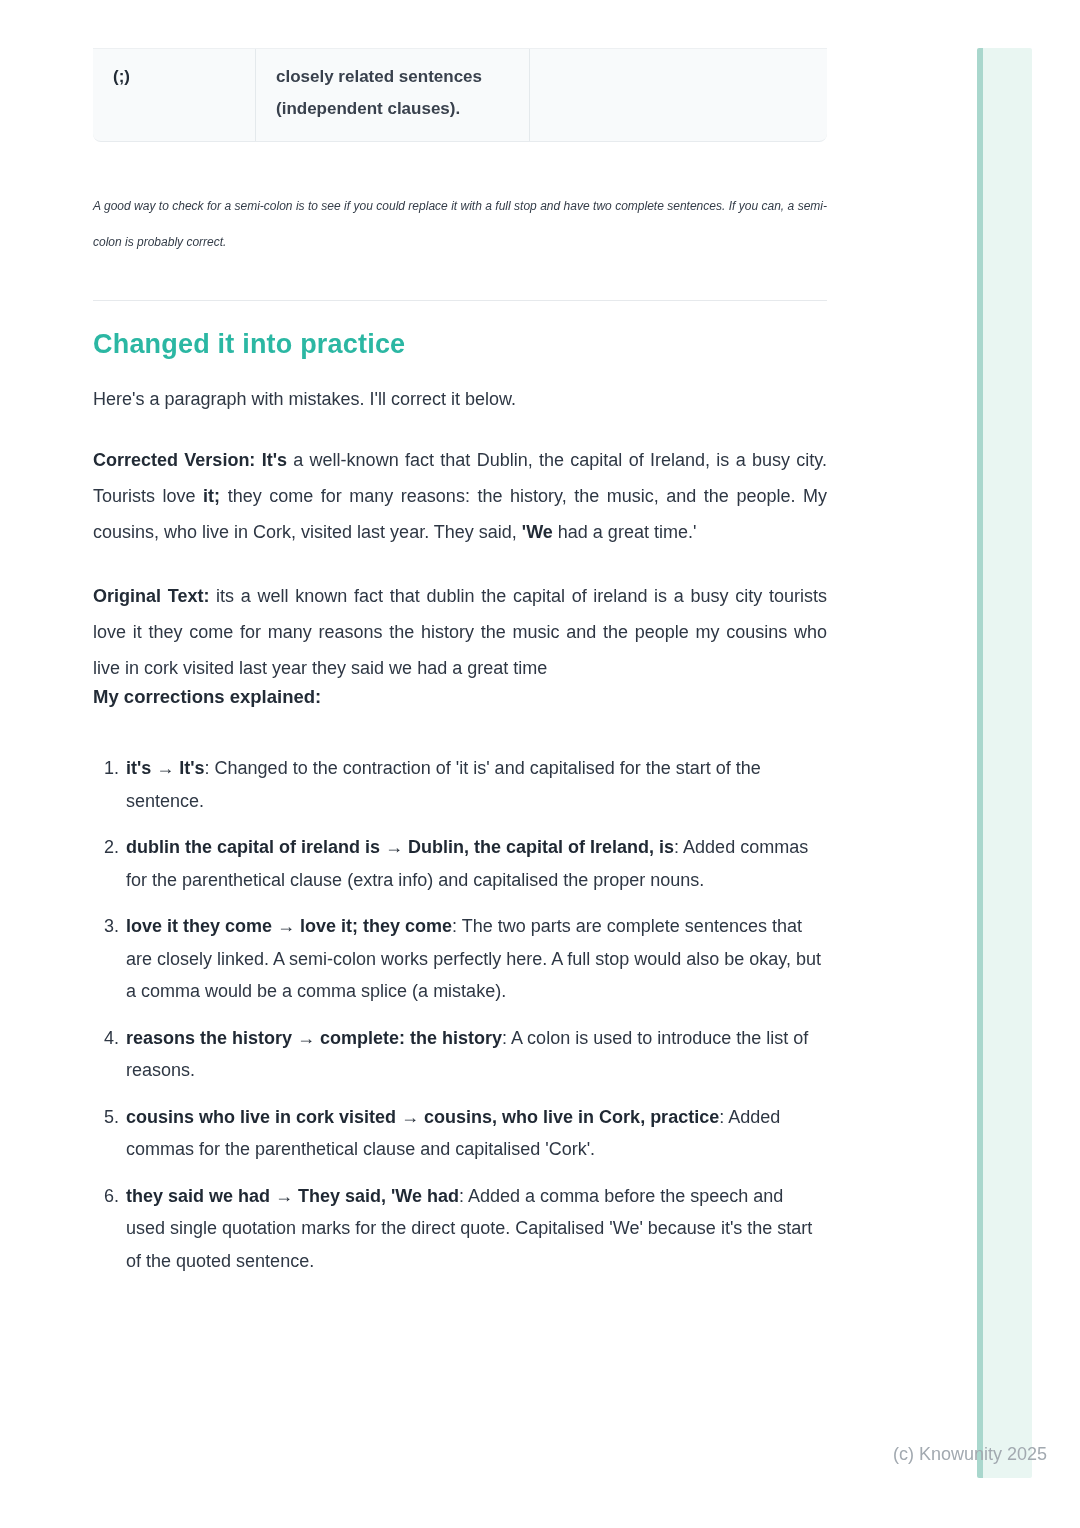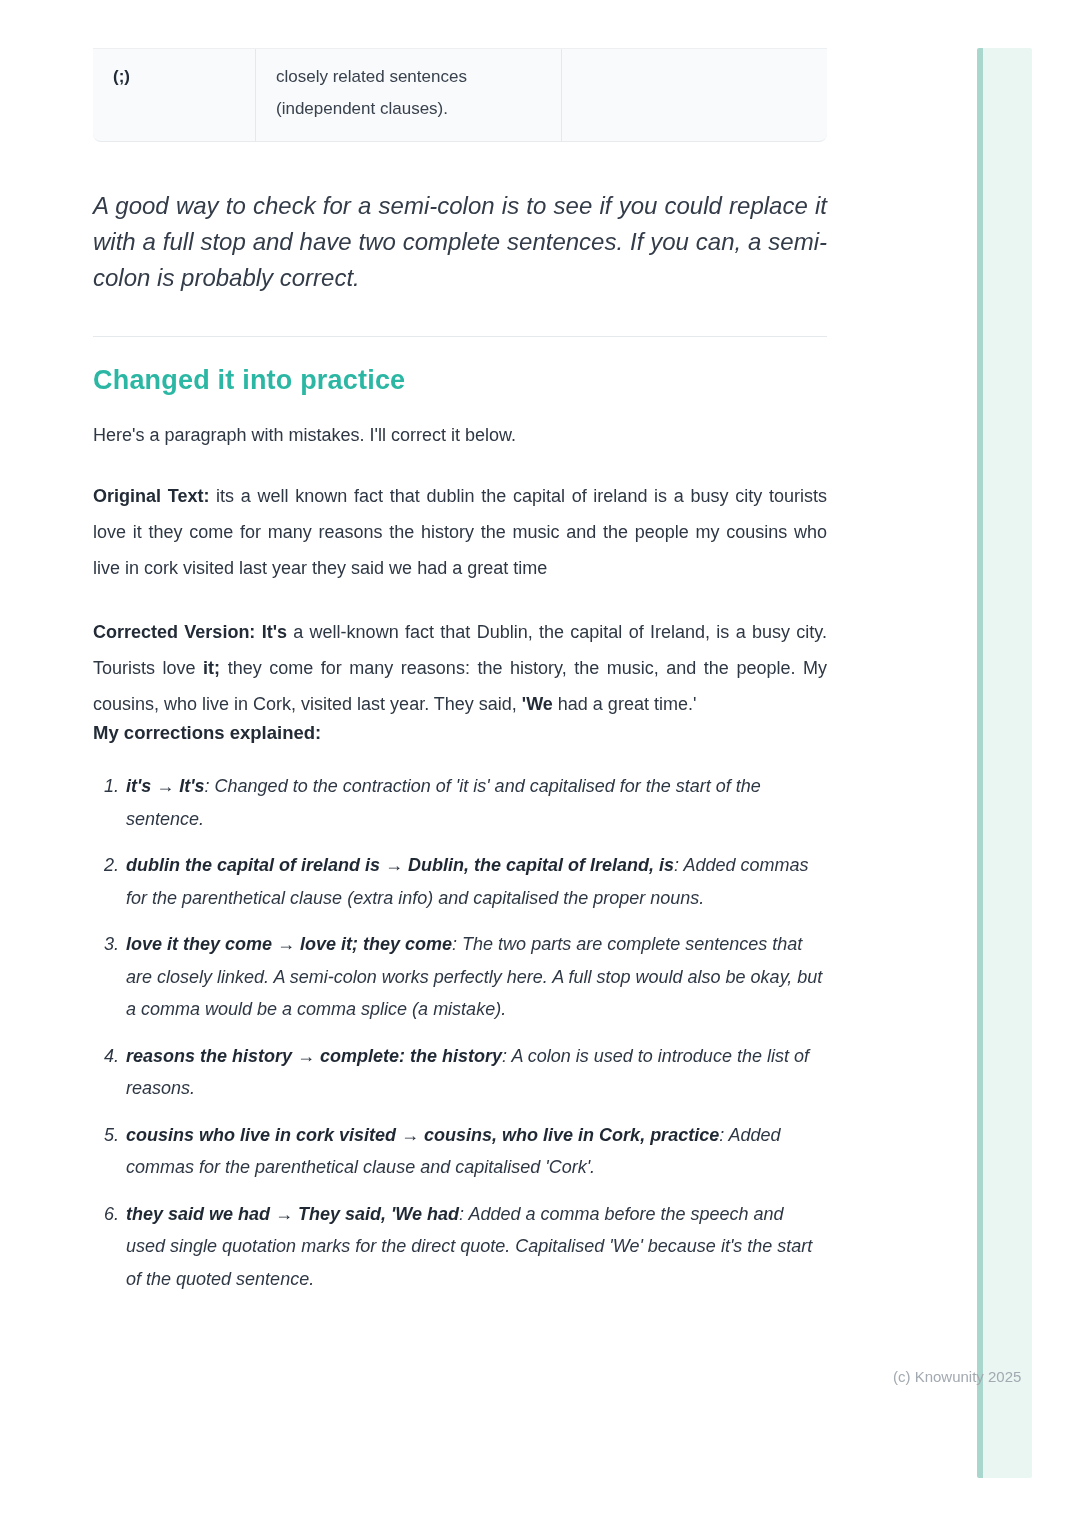--- a/index.html
+++ b/index.html
@@ -6,72 +6,72 @@
   html,body { width:1080px; height:1528px; background:#ffffff; overflow:hidden; }
   body { font-family:"Liberation Sans","DejaVu Sans",sans-serif; color:#2e3744; position:relative; }
 
   .doc { position:absolute; left:93px; top:0; width:734px; padding-top:48px; }
 
   
   .tbl { display:flex; width:734px; background:#f8fafb; border-top:1px solid #edf0f2;
          border-bottom:1px solid #e7ebee; border-radius:0 0 8px 8px; overflow:hidden; }
   .tbl-cell { padding:12px 20px 16px 20px; font-size:17px; line-height:32px; color:#39414d; }
   .tbl-c1 { width:162px; font-weight:700; color:#222b36; }
-  .tbl-c2 { width:307px; border-left:1px solid #e4e9ec; border-right:1px solid #e4e9ec; }
+  .tbl-c2 { width:275px; border-left:1px solid #e4e9ec; border-right:1px solid #e4e9ec;font-weight:bold; }
   .tbl-c3 { width:313px; }
 
   
-  .note { margin-top:46px; font-size:24px; line-height:36px; font-style:italic;
+  .note { margin-top:46px; font-size:12px; line-height:36px; font-style:italic;
           text-align:justify; color:#333c48; }
 
   .rule { border:none; border-top:1px solid #e6e9ec; margin-top:40px; }
 
   
   .h2 { margin-top:28px; font-size:27px; font-weight:700; color:#2bb7a3; letter-spacing:0.2px; }
   .intro { margin-top:24px; font-size:18px; line-height:30px; }
 
   .para { margin-top:28px; font-size:18px; line-height:36px; text-align:justify; color:#2e3744; }
   .para b, .para strong { font-weight:700; color:#222b36; }
 
   .h3 { font-size:18.5px; font-weight:700; color:#222b36; }
 
-  ol.corrections { margin-top:26px; padding-left:31px; list-style:decimal;font-style:italic; }
+  ol.corrections { margin-top:44px; padding-left:31px; list-style:decimal; }
   ol.corrections li { font-size:18px; line-height:32.5px; margin-bottom:14px; color:#2e3744;
                       padding-left:2px; }
   ol.corrections li strong { font-weight:700; color:#1f2833; }
 
   
   .strip { position:absolute; left:977px; top:48px; width:55px; height:1430px;
            background:#e9f6f2; border-left:6px solid #a9d7cd; border-radius:2px; }
 
   
-  .watermark { position:absolute; left:893px; top:1368px; font-size:15px;
+  .watermark { position:absolute; left:893px; top:1444px; font-size:18px;
                color:#a2a9b0; white-space:nowrap; z-index:2; }
 </style>
 </head>
 <body>
 
 <div class="doc">
 
   <div class="tbl">
     <div class="tbl-cell tbl-c1">(;)</div>
     <div class="tbl-cell tbl-c2">closely related sentences (independent clauses).</div>
   </div>
 
   <p class="note">A good way to check for a semi-colon is to see if you could replace it with a full stop and have two complete sentences. If you can, a semi-colon is probably correct.</p>
 
   <hr class="rule">
 
   <h2 class="h2">Changed it into practice</h2>
 
   <p class="intro">Here's a paragraph with mistakes. I'll correct it below.</p>
 
+  <p class="para"><strong>Corrected Version: It's</strong><span> a well-known fact that Dublin, the capital of Ireland, is a busy city. Tourists love </span><strong>it;</strong><span> they come for many reasons: the history, the music, and the people. My cousins, who live in Cork, visited last year. They said, </span><strong>'We</strong><span> had a great time.'</span></p>
+
   <p class="para"><strong>Original Text:</strong><span> its a well known fact that dublin the capital of ireland is a busy city tourists love it they come for many reasons the history the music and the people my cousins who live in cork visited last year they said we had a great time</span></p>
-
-  <p class="para"><strong>Corrected Version: It's</strong><span> a well-known fact that Dublin, the capital of Ireland, is a busy city. Tourists love </span><strong>it;</strong><span> they come for many reasons: the history, the music, and the people. My cousins, who live in Cork, visited last year. They said, </span><strong>'We</strong><span> had a great time.'</span></p>
 
   <h3 class="h3">My corrections explained:</h3>
 
   <ol class="corrections">
       <li><strong>it's → It's</strong><span>: Changed to the contraction of 'it is' and capitalised for the start of the sentence.</span></li>
       <li><strong>dublin the capital of ireland is → Dublin, the capital of Ireland, is</strong><span>: Added commas for the parenthetical clause (extra info) and capitalised the proper nouns.</span></li>
       <li><strong>love it they come → love it; they come</strong><span>: The two parts are complete sentences that are closely linked. A semi-colon works perfectly here. A full stop would also be okay, but a comma would be a comma splice (a mistake).</span></li>
       <li><strong>reasons the history → complete: the history</strong><span>: A colon is used to introduce the list of reasons.</span></li>
       <li><strong>cousins who live in cork visited → cousins, who live in Cork, practice</strong><span>: Added commas for the parenthetical clause and capitalised 'Cork'.</span></li>
       <li><strong>they said we had → They said, 'We had</strong><span>: Added a comma before the speech and used single quotation marks for the direct quote. Capitalised 'We' because it's the start of the quoted sentence.</span></li>

